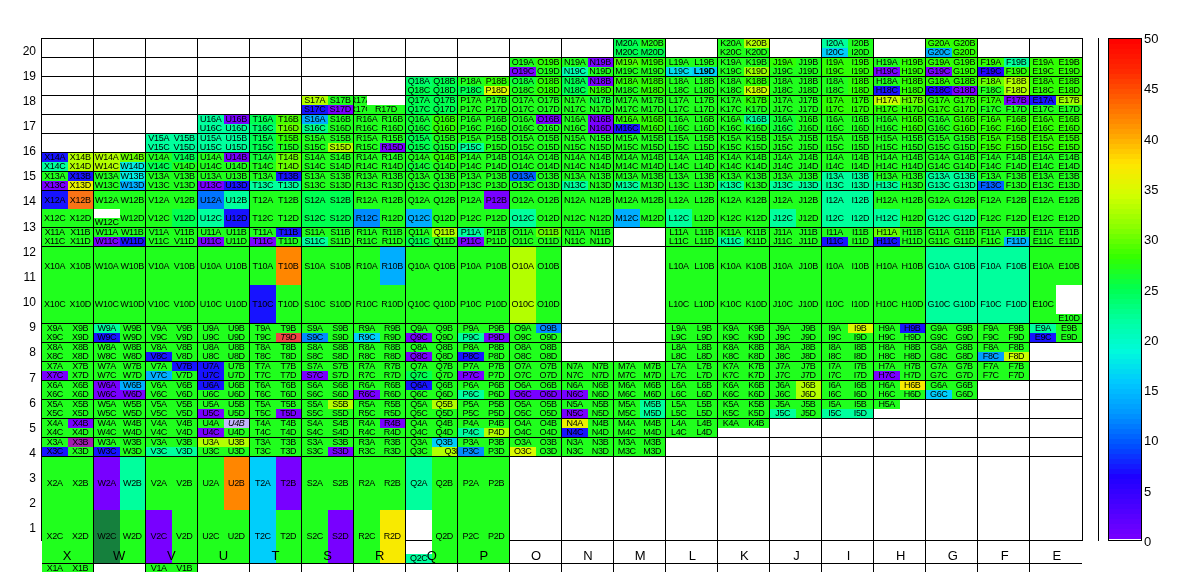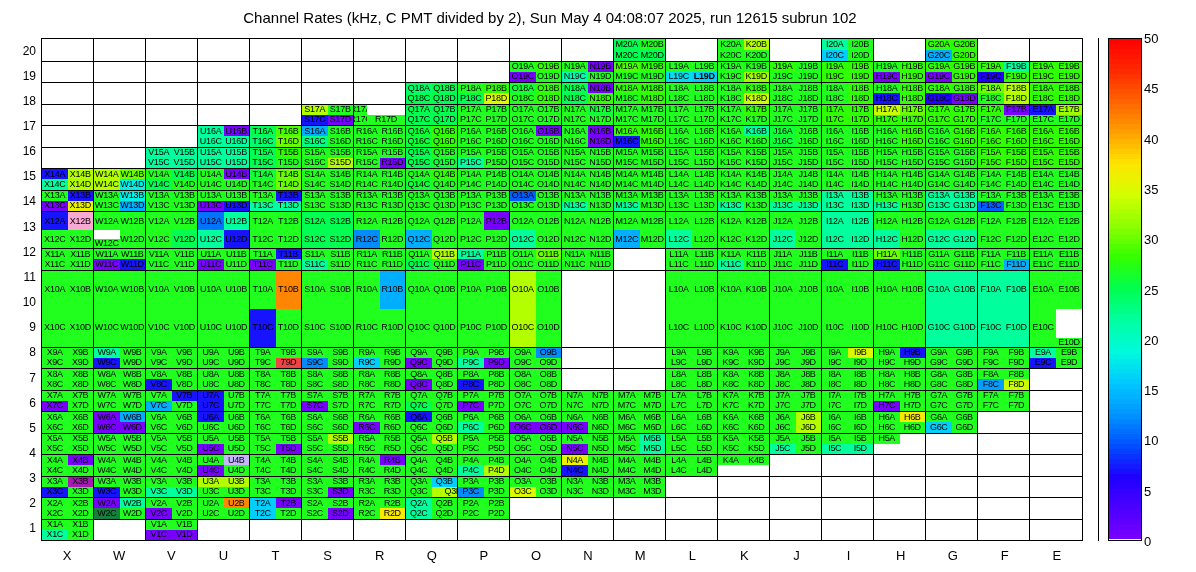--- a/index.html
+++ b/index.html
@@ -39,21 +39,20 @@
   .cbtick{position:absolute;left:1144px;font-size:13px;color:#000;
           transform:translateY(-50%);}
   .cbtickline{position:absolute;left:1126px;width:16px;height:1px;background:#000;}
   #cbleftedge{position:absolute;left:1098px;top:38px;width:1px;height:503px;background:#000;}
 </style>
 </head>
 <body>
 
 <div id="root">
 
-  <div id="title">Channel Rates (kHz, C PMT divided by 2), Sun May  4 04:08:07 2025, run 12615 subrun 102</div>
 
   <div id="frame">
     <div id="grid">
         <div class="cell r0">
           <div class="sub empty"></div>
           <div class="sub empty"></div>
           <div class="sub empty"></div>
           <div class="sub empty"></div>
         </div>
         <div class="cell r0">
@@ -1005,21 +1004,21 @@
           <div class="sub" style="background: rgb(32, 255, 29);">F13D</div>
         </div>
         <div class="cell lastcol">
           <div class="sub" style="background: rgb(32, 255, 29);">E13A</div>
           <div class="sub" style="background: rgb(32, 255, 29);">E13B</div>
           <div class="sub" style="background: rgb(32, 255, 29);">E13C</div>
           <div class="sub" style="background: rgb(32, 255, 29);">E13D</div>
         </div>
         <div class="cell">
           <div class="sub" style="background: rgb(23, 19, 255);">X12A</div>
-          <div class="sub" style="background: #f9a8d4;">X12B</div>
+          <div class="sub" style="background: #f97316;">X12B</div>
           <div class="sub" style="background: rgb(32, 255, 29);">X12C</div>
           <div class="sub" style="background: rgb(32, 255, 29);">X12D</div>
         </div>
         <div class="cell">
           <div class="sub" style="background: rgb(32, 255, 29);">W12A</div>
           <div class="sub" style="background: rgb(32, 255, 29);">W12B</div>
           <div class="sub" style="background: rgb(32, 255, 29); margin-top: 9px;">W12C</div>
           <div class="sub" style="background: rgb(32, 255, 29);">W12D</div>
         </div>
         <div class="cell">
@@ -1983,21 +1982,21 @@
           <div class="sub" style="background: rgb(32, 255, 29);">W4D</div>
         </div>
         <div class="cell">
           <div class="sub" style="background: rgb(32, 255, 29);">V4A</div>
           <div class="sub" style="background: rgb(32, 255, 29);">V4B</div>
           <div class="sub" style="background: rgb(32, 255, 29);">V4C</div>
           <div class="sub" style="background: rgb(32, 255, 29);">V4D</div>
         </div>
         <div class="cell">
           <div class="sub" style="background: rgb(32, 255, 29);">U4A</div>
-          <div class="sub" style="background: #c4b5fd;">U4B</div>
+          <div class="sub" style="background: #c4b5fd; font-style: italic;">U4B</div>
           <div class="sub" style="background: rgb(120, 0, 255);">U4C</div>
           <div class="sub" style="background: rgb(32, 255, 29);">U4D</div>
         </div>
         <div class="cell">
           <div class="sub" style="background: rgb(32, 255, 29);">T4A</div>
           <div class="sub" style="background: rgb(32, 255, 29);">T4B</div>
           <div class="sub" style="background: rgb(32, 255, 29);">T4C</div>
           <div class="sub" style="background: rgb(32, 255, 29);">T4D</div>
         </div>
         <div class="cell">
@@ -2248,21 +2247,21 @@
         </div>
         <div class="cell">
           <div class="sub" style="background: rgb(32, 255, 29);">R2A</div>
           <div class="sub" style="background: rgb(32, 255, 29);">R2B</div>
           <div class="sub" style="background: rgb(32, 255, 29);">R2C</div>
           <div class="sub" style="background: rgb(248, 234, 0);">R2D</div>
         </div>
         <div class="cell">
           <div class="sub" style="background: rgb(0, 255, 157);">Q2A</div>
           <div class="sub" style="background: rgb(32, 255, 29);">Q2B</div>
-          <div class="sub" style="background: rgb(0, 255, 157);">Q2C</div>
+          <div class="sub" style="background: rgb(0, 255, 157); margin-top: 44px;">Q2C</div>
           <div class="sub" style="background: rgb(32, 255, 29);">Q2D</div>
         </div>
         <div class="cell">
           <div class="sub" style="background: rgb(32, 255, 29);">P2A</div>
           <div class="sub" style="background: rgb(32, 255, 29);">P2B</div>
           <div class="sub" style="background: rgb(32, 255, 29);">P2C</div>
           <div class="sub" style="background: rgb(32, 255, 29);">P2D</div>
         </div>
         <div class="cell">
           <div class="sub empty"></div>

